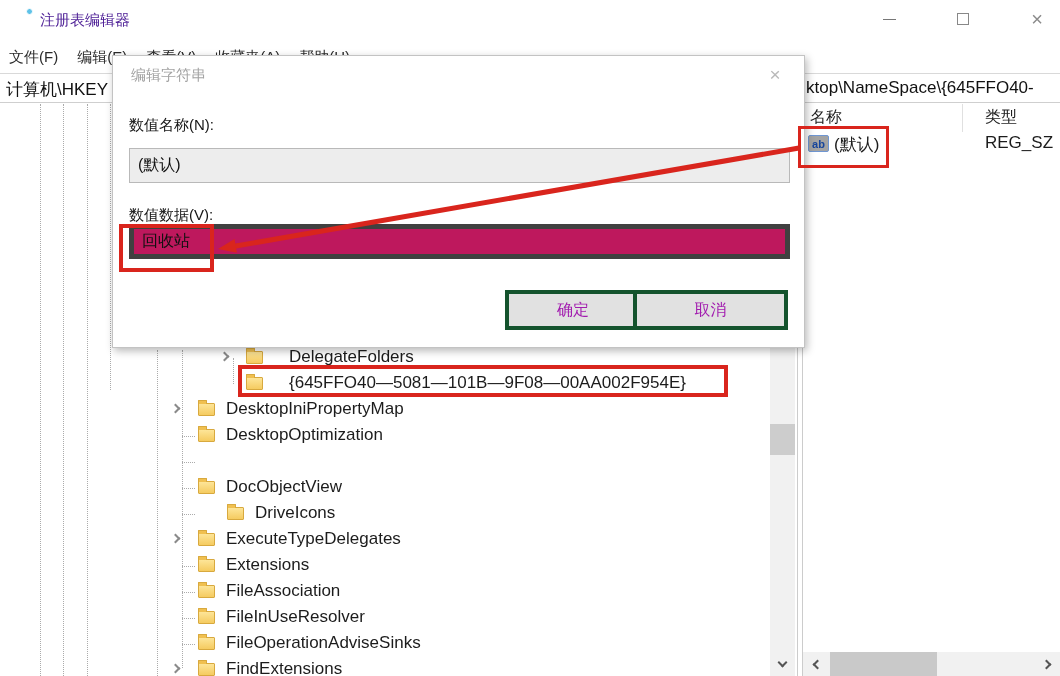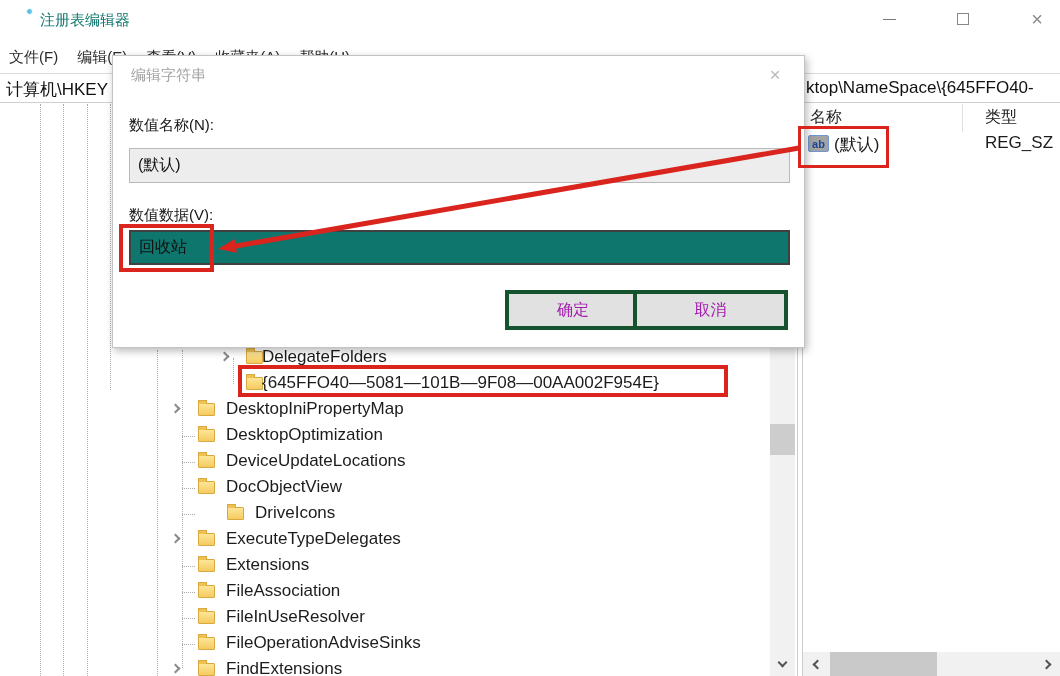--- a/index.html
+++ b/index.html
@@ -11,21 +11,21 @@
   .titlebar { position:absolute; left:0; top:0; width:1060px; height:40px; background:#fff; }
   .app-icon { position:absolute; left:10px; top:9px; width:22px; height:22px; }
   .app-icon .grid { position:absolute; left:0; top:2px; width:20px; height:20px; background:#1b82c4; border-radius:2px;
     background-image:linear-gradient(#fff 0 0),linear-gradient(#fff 0 0);
     background-size:20px 2px,2px 20px; background-position:0 6px,6px 0; background-repeat:repeat; }
   .app-icon .grid::before { content:""; position:absolute; inset:0;
     background-image:linear-gradient(rgba(255,255,255,.55) 0 0),linear-gradient(rgba(255,255,255,.55) 0 0);
     background-size:20px 1px,1px 20px; background-position:0 12px,12px 0; background-repeat:repeat; }
   .app-icon .spark { position:absolute; right:-1px; top:-1px; width:7px; height:7px; border-radius:50%;
     background:#5ec2e8; border:1px solid #fff; }
-  .win-title { position:absolute; left:40px; top:11px; font-size:15px; color:#0f766e; }
+  .win-title { position:absolute; left:40px; top:11px; font-size:15px; color:#4c1d95; }
   .win-btn { position:absolute; top:0; width:46px; height:38px; display:flex; align-items:center; justify-content:center; }
   .wb-min { left:866px; } .wb-max { left:940px; } .wb-close { left:1014px; }
   .glyph-min { width:13px; height:1px; background:#777; }
   .glyph-max { width:12px; height:12px; border:1px solid #888; }
   .glyph-close { font-size:20px; color:#8b8b8b; line-height:1; }
 
   
   .menubar { position:absolute; left:0; top:42px; width:1060px; height:31px; display:flex; gap:19px;
     padding-left:9px; align-items:center; background:#fff; }
   .menu-item { font-size:15px; color:#2b2b2b; }
@@ -39,21 +39,21 @@
   .hconn { position:absolute; border-top:1px dotted #ababab; height:0; }
   .trow { position:absolute; left:0; width:768px; height:26px; }
   .trow .chev { position:absolute; top:8px; width:7px; height:7px;
     border-top:2px solid #8a8a8a; border-right:2px solid #8a8a8a; transform:rotate(45deg); }
   .trow .folder { position:absolute; top:6px; width:17px; height:13px;
     background:linear-gradient(180deg,#fde598 0%,#f5cb60 100%); border:1px solid #d8a93e; border-radius:1px; }
   .trow .folder::before { content:""; position:absolute; left:-1px; top:-4px; width:7px; height:3px;
     background:#f0c050; border:1px solid #d8a93e; border-bottom:none; border-radius:1px 1px 0 0; }
   .trow .tlabel { position:absolute; top:2px; font-size:17px; color:#1c1c1c; white-space:pre; }
   .lv1 .chev { left:172px; } .lv1 .folder { left:198px; } .lv1 .tlabel { left:226px; }
-  .lv2 .chev { left:221px; } .lv2 .folder { left:246px; } .lv2 .tlabel { left:262px; }
+  .lv2 .chev { left:221px; } .lv2 .folder { left:246px; } .lv2 .tlabel { left:289px; }
 
   
   .vscroll { position:absolute; left:770px; top:104px; width:25px; height:572px; background:#f1f1f1; }
   .vthumb { position:absolute; left:0; top:320px; width:25px; height:31px; background:#cdcdcd; }
   .vdown { position:absolute; left:0; top:547px; width:25px; height:25px; display:flex; align-items:center; justify-content:center; }
   .chev-down { width:7px; height:7px; border-right:2px solid #555; border-bottom:2px solid #555; transform:rotate(45deg); margin-top:-3px; }
 
   .splitter { position:absolute; left:797px; top:104px; width:6px; height:572px;
     border-left:1px solid #cccccc; border-right:1px solid #cccccc; background:#fff; }
 
@@ -79,21 +79,21 @@
   .dialog { position:absolute; left:112px; top:55px; width:693px; height:293px; background:#fff;
     border:1px solid #c3c3c3; box-shadow:2px 3px 8px rgba(0,0,0,.28); z-index:20; }
   .dlg-title { position:absolute; left:18px; top:10px; font-size:15px; color:#a3a3a3; }
   .dlg-close { position:absolute; right:14px; top:6px; width:30px; height:26px; display:flex;
     align-items:center; justify-content:center; font-size:19px; color:#b9b9b9; }
   .dlg-label { position:absolute; left:16px; font-size:15px; color:#151515; }
   .lbl-name { top:60px; } .lbl-data { top:150px; }
   .dlg-input { position:absolute; left:16px; width:661px; height:35px; font-size:16px; color:#111;
     padding:0 8px; font-family:inherit; }
   .inp-name { top:92px; background:#ededed; border:1px solid #b9b9b9; }
-  .inp-data { top:174px; background:#0f766e; border:2px solid #404040; }
+  .inp-data { top:168px; background:#be185d; border:5px solid #404040; }
   .dlg-btn { position:absolute; top:234px; height:40px; background:#e1e1e1; border:4px solid #14532d;
     font-size:16px; color:#a21caf; font-family:inherit; display:flex; align-items:center; justify-content:center; }
   .btn-ok { left:392px; width:136px; } .btn-cancel { left:520px; width:155px; }
 
   
   .ann { position:absolute; border-style:solid; border-color:#d9251d; z-index:30; }
   .ann-data { left:119px; top:224px; width:95px; height:48px; border-width:4px; }
   .ann-name { left:798px; top:126px; width:91px; height:42px; border-width:3px; }
   .ann-tree { left:238px; top:365px; width:490px; height:32px; border-width:4px; }
   #arrow-svg { position:absolute; left:0; top:0; width:1060px; height:676px; z-index:29; pointer-events:none; }
@@ -160,24 +160,20 @@
   </div>
   <div class="trow lv1" style="top:397px;">
     <span class="chev"></span>
     <span class="folder"></span>
     <span class="tlabel">DesktopIniPropertyMap</span>
   </div>
   <div class="trow lv1" style="top:423px;">
     <span class="folder"></span>
     <span class="tlabel">DesktopOptimization</span>
   </div>
-  <div class="trow lv1" style="top:449px;">
-    <span class="folder"></span>
-    <span class="tlabel">DeviceUpdateLocations</span>
-  </div>
   <div class="trow lv1" style="top:475px;">
     <span class="folder"></span>
     <span class="tlabel">DocObjectView</span>
   </div>
   <div class="trow lv1" style="top:501px;margin-left:29px;">
     <span class="folder"></span>
     <span class="tlabel">DriveIcons</span>
   </div>
   <div class="trow lv1" style="top:527px;">
     <span class="chev"></span>

